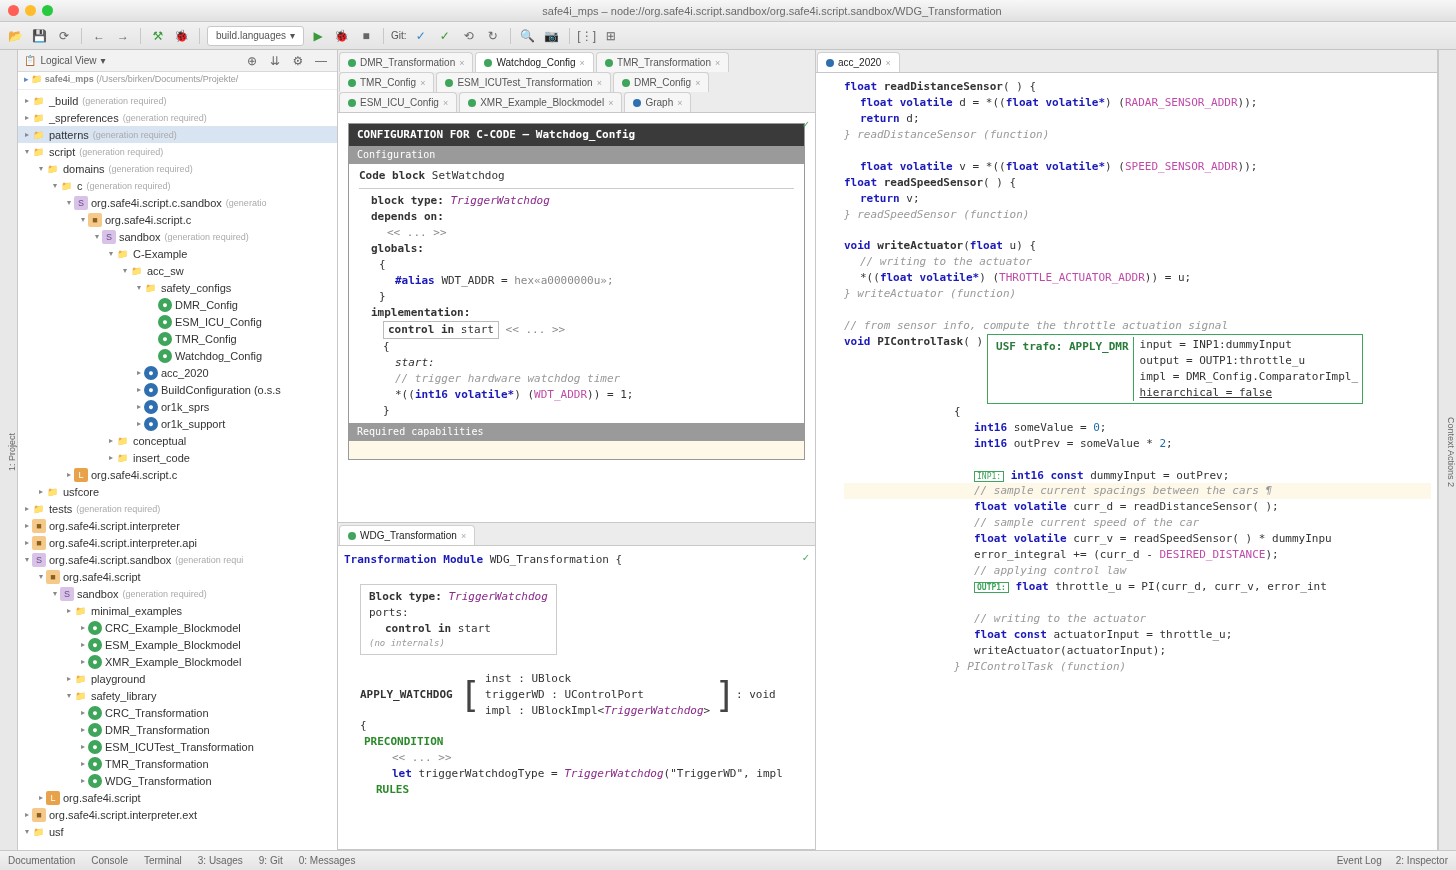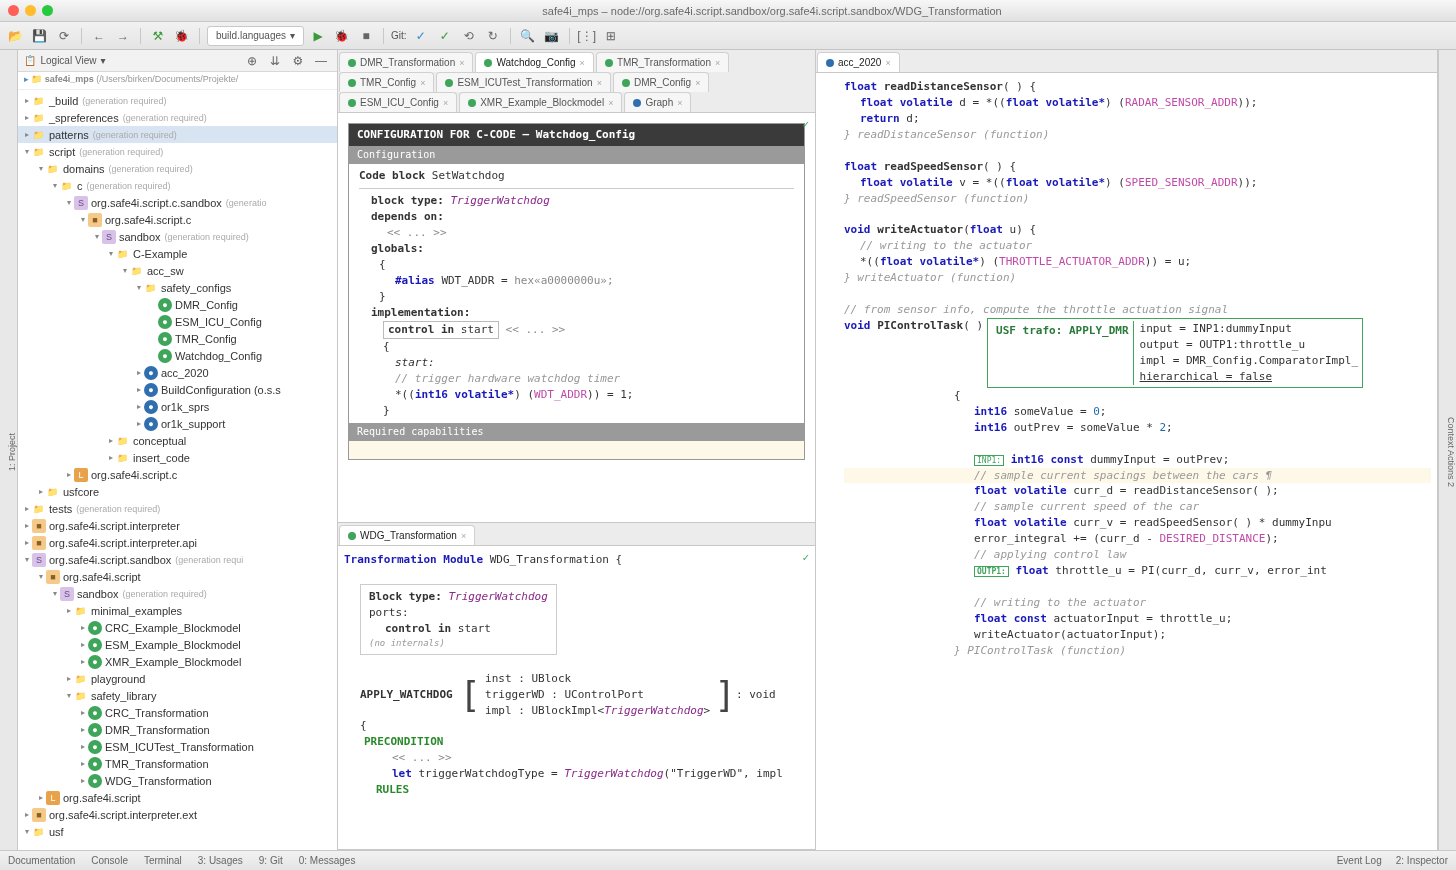--- a/index.html
+++ b/index.html
@@ -541,22 +541,23 @@
               <span>acc_2020</span>
               <span class="tabx">×</span>
             </div>
           </div>
         <div class="editor-body" style="padding-left:28px">
           <div><span class="kw">float </span><span class="tk-fn">readDistanceSensor</span><span>( ) {</span></div>
           <div style="padding-left:16px"><span class="kw">float volatile </span><span>d = *((</span><span class="kw">float volatile*</span><span>) (</span><span class="tk-ref">RADAR_SENSOR_ADDR</span><span>));</span></div>
           <div style="padding-left:16px"><span class="kw">return </span>d;</div>
           <div class="tk-comment"><span>} </span>readDistanceSensor (function)</div>
           <br>
+          <div style="padding-left:16px"><span class="kw">float volatile </span><span>v = *((</span><span class="kw">float volatile*</span><span>) (</span><span class="tk-ref">SPEED_SENSOR_ADDR</span><span>));</span></div>
           <div><span class="kw">float </span><span class="tk-fn">readSpeedSensor</span><span>( ) {</span></div>
-          <div style="padding-left:16px"><span class="kw">float volatile </span><span>v = *((</span><span class="kw">float volatile*</span><span>) (</span><span class="tk-ref">SPEED_SENSOR_ADDR</span><span>));</span></div>
+          <div style="padding-left:16px"><span class="kw">return </span>v;</div>
           <div class="tk-comment">} readSpeedSensor (function)</div>
           <br>
           <div><span class="kw">void </span><span class="tk-fn">writeActuator</span><span>(</span><span class="kw">float </span><span>u) {</span></div>
           <div style="padding-left:16px" class="tk-comment">// writing to the actuator</div>
           <div style="padding-left:16px"><span>*((</span><span class="kw">float volatile*</span><span>) (</span><span class="tk-ref">THROTTLE_ACTUATOR_ADDR</span><span>)) = u;</span></div>
           <div class="tk-comment">} writeActuator (function)</div>
           <br>
           <div class="tk-comment">// from sensor info, compute the throttle actuation signal</div>
           <div style="display:flex;align-items:flex-start;gap:4px">
             <span><span class="kw">void </span><span class="tk-fn">PIControlTask</span><span>( )</span></span>

